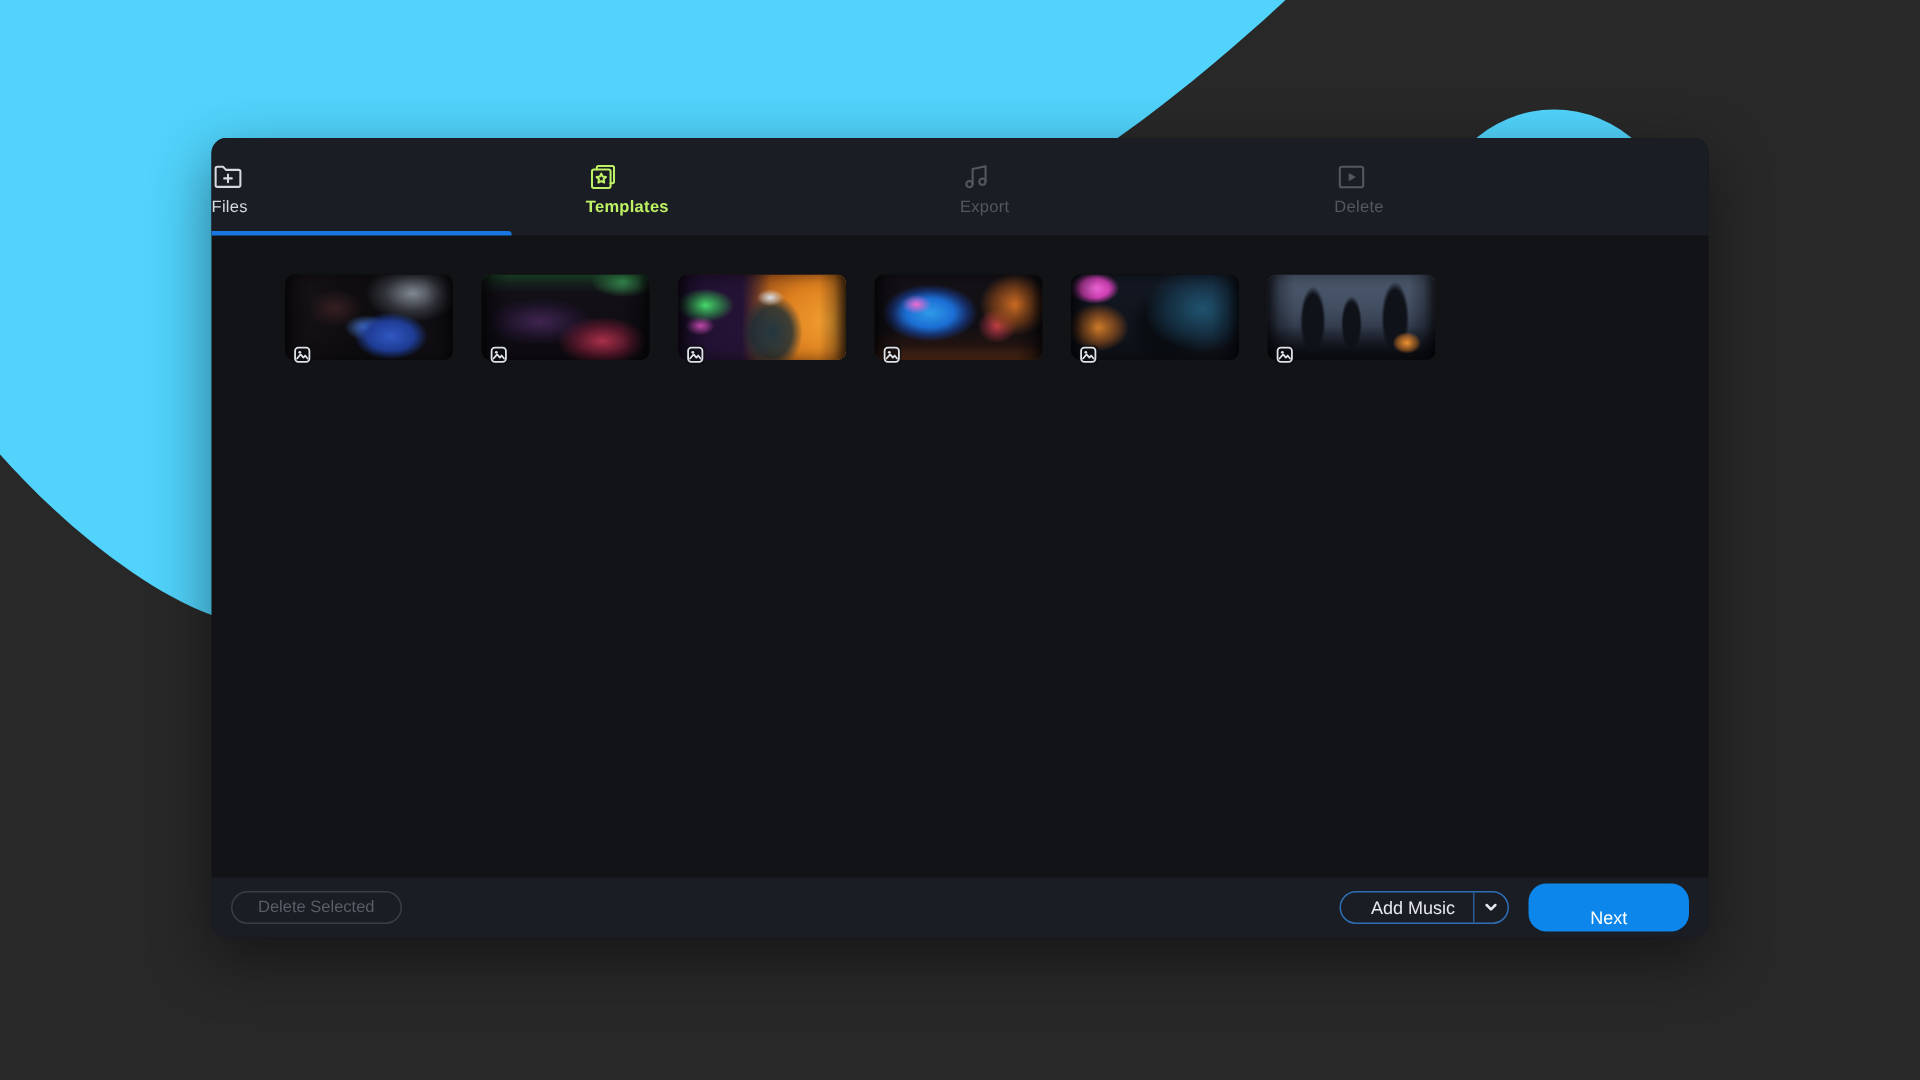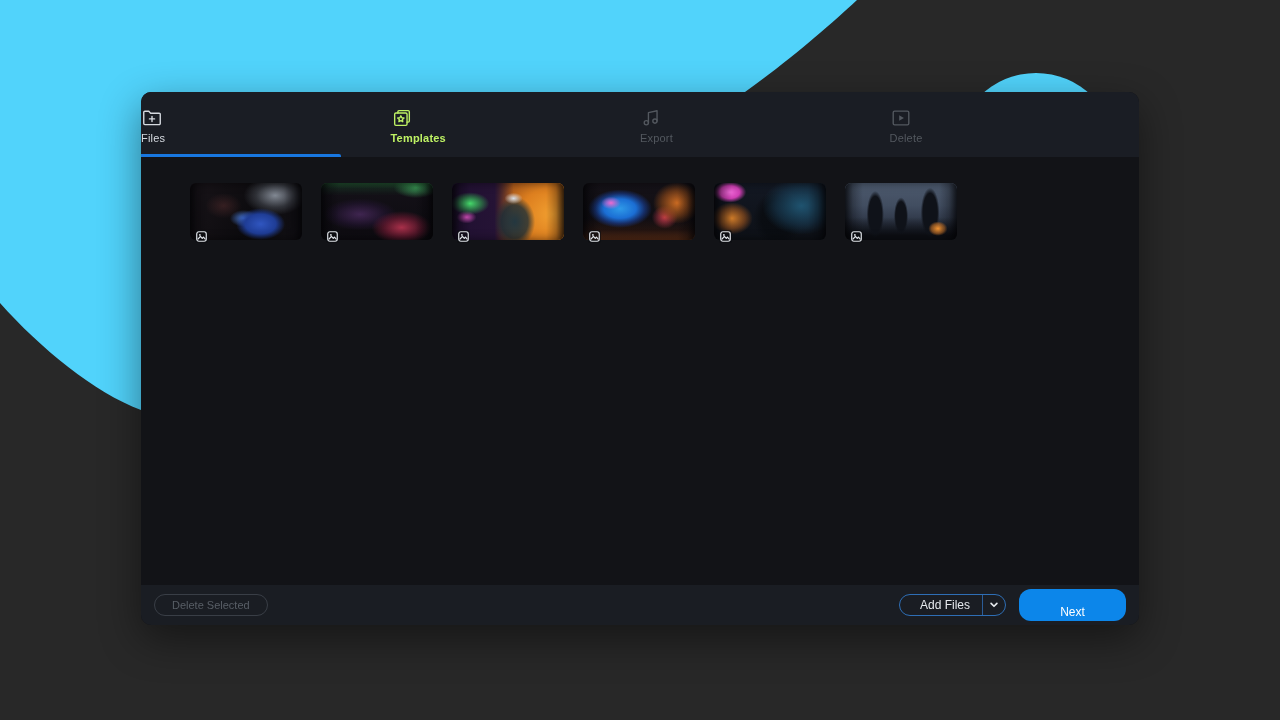--- a/index.html
+++ b/index.html
@@ -255,21 +255,21 @@
         </span>
       </div>
 
     </div>
   </div>
 
   <div class="footer">
     <button class="btn-delete">Delete Selected</button>
     <div class="footer-right">
       <div class="btn-addfiles">
-        <span class="af-label">Add Files</span>
+        <span class="af-label">Add Music</span>
         <span class="af-div"></span>
         <span class="af-menu">
           <span>
             <svg viewBox="0 0 12 12" fill="none" stroke="#e6e9ed" stroke-width="2" stroke-linecap="round" stroke-linejoin="round">
               <path d="M2.5 4 L6 7.5 L9.5 4"></path>
             </svg>
           </span>
         </span>
       </div>
       <button class="btn-next">Next</button>

